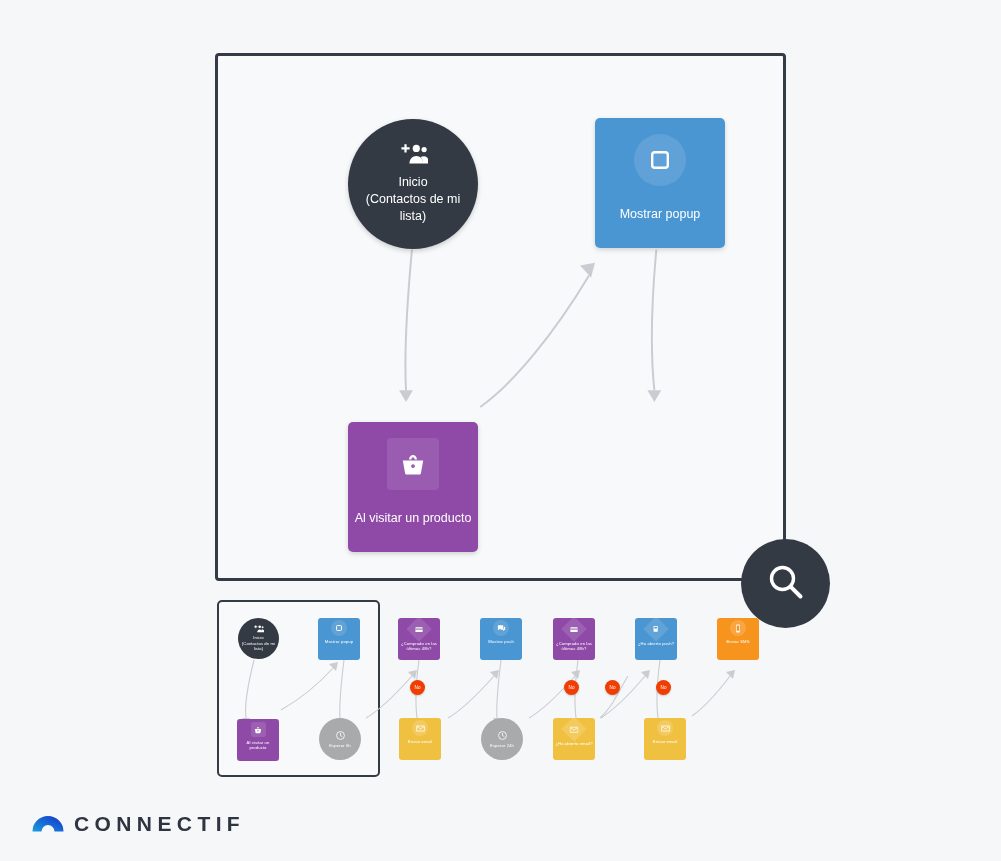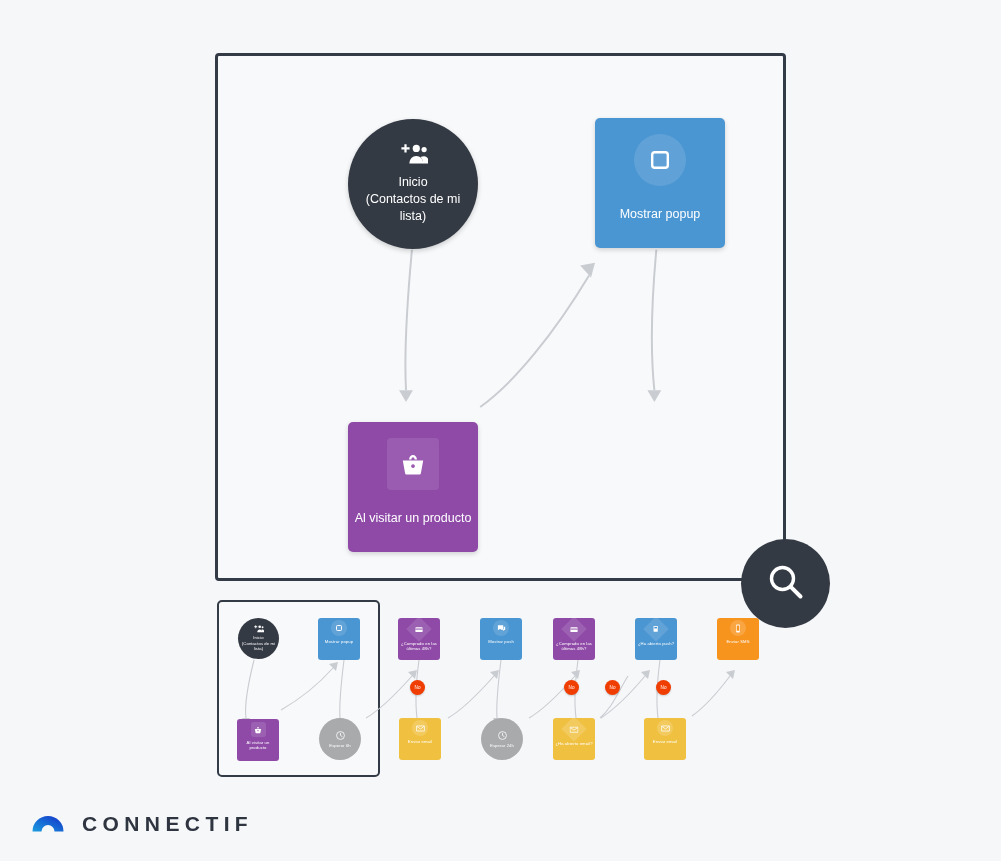--- a/index.html
+++ b/index.html
@@ -198,21 +198,21 @@
     pointer-events: auto;
     box-shadow: 0 1px 2px rgba(0,0,0,.18);
   }
 
   
   .logo {
     position: absolute;
     left: 32px; top: 812px;
     display: flex;
     align-items: center;
-    gap: 18px;
+    gap: 10px;
   }
   .logo .word {
     font-size: 21px;
     font-weight: bold;
     letter-spacing: 5.4px;
     color: #2e3440;
     font-family: "Liberation Sans", sans-serif;
   }
 </style>
 </head>

